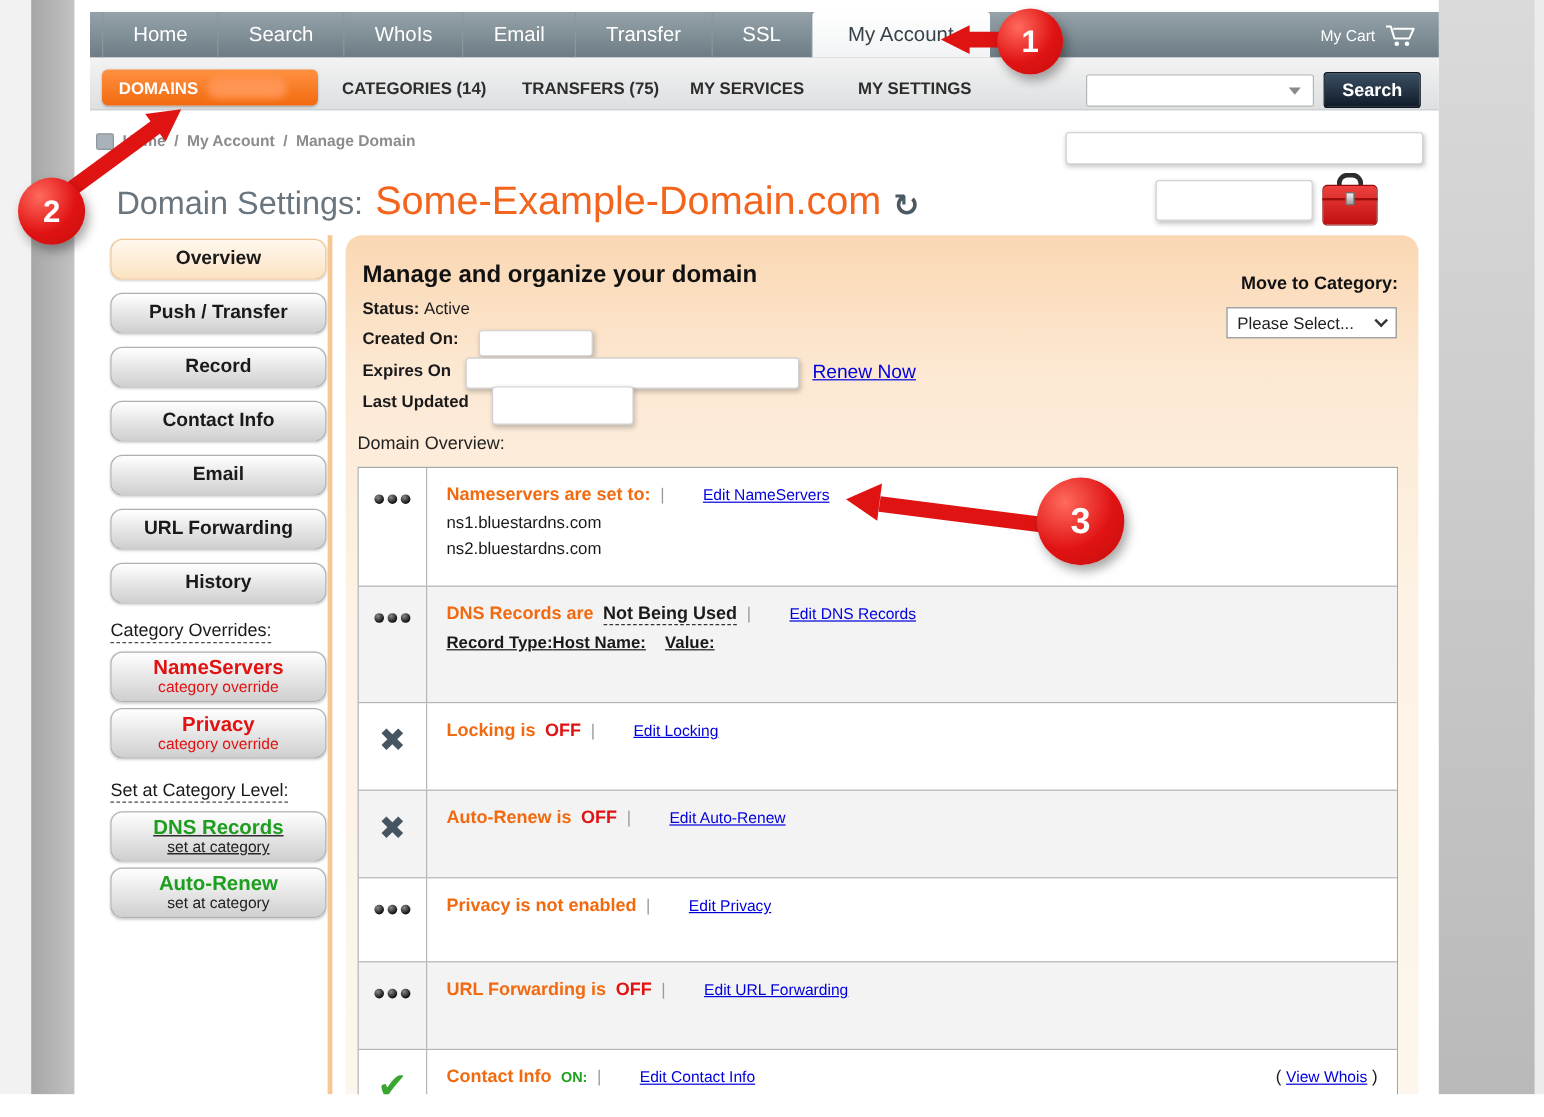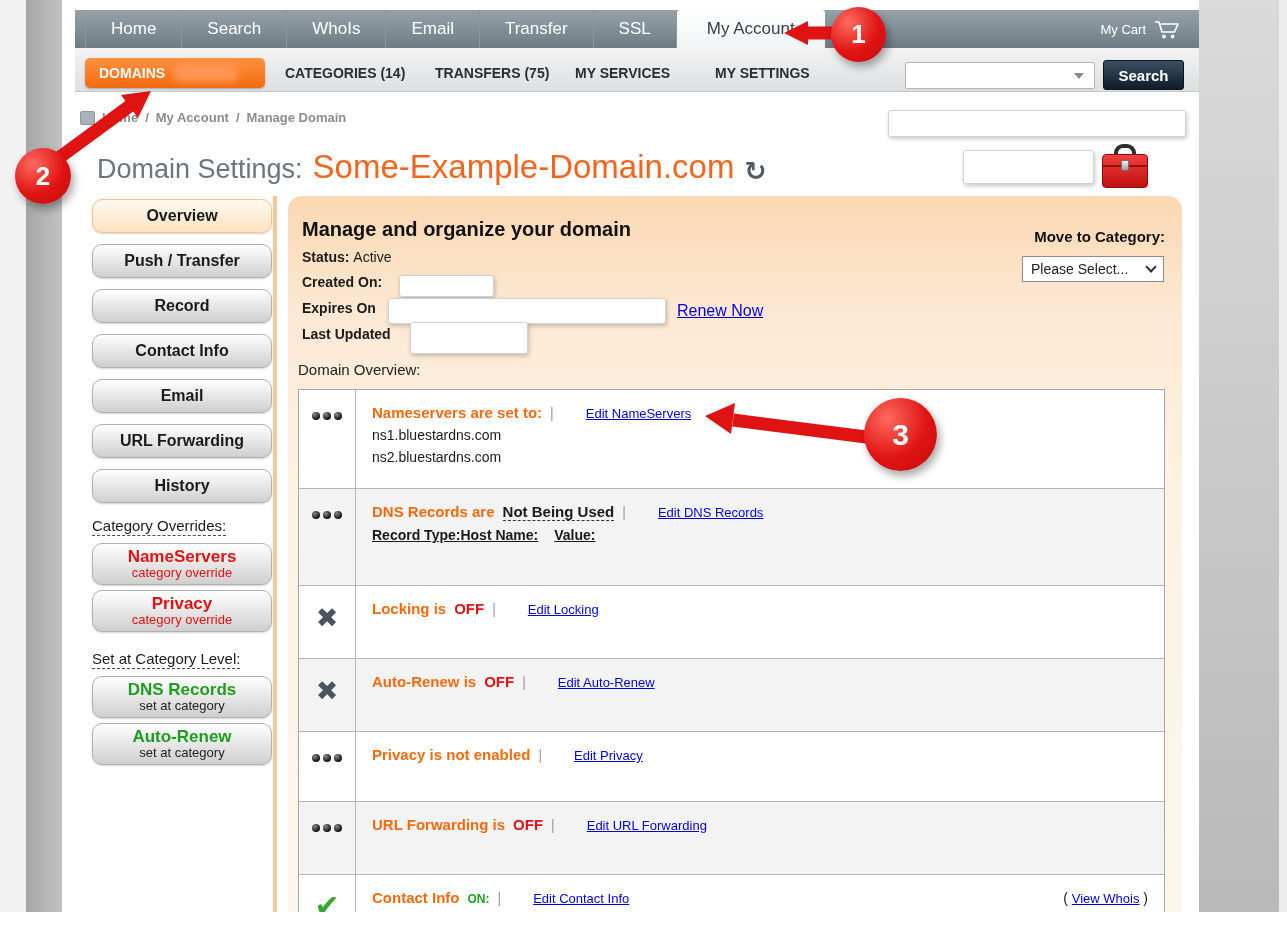--- a/index.html
+++ b/index.html
@@ -222,21 +222,21 @@
       <span class="s">category override</span>
     </div>
     <div class="side-btn2 red">
       <span class="t">Privacy</span>
       <span class="s">category override</span>
     </div>
 
     <div class="side-label" style="margin-top:18px;">
       <span>Set at Category Level:</span>
     </div>
-    <div class="side-btn2 green" style="margin-top:8px;">
+    <div class="side-btn2 green" style="margin-top:8px;text-decoration:underline;">
       <span class="t">DNS Records</span>
       <span class="s">set at category</span>
     </div>
     <div class="side-btn2 green">
       <span class="t">Auto-Renew</span>
       <span class="s">set at category</span>
     </div>
 
   </div>
   <div class="orange-vline"></div>

